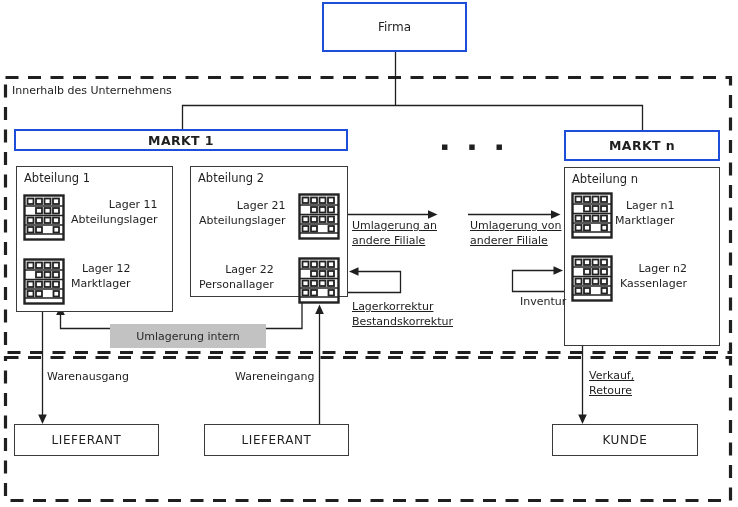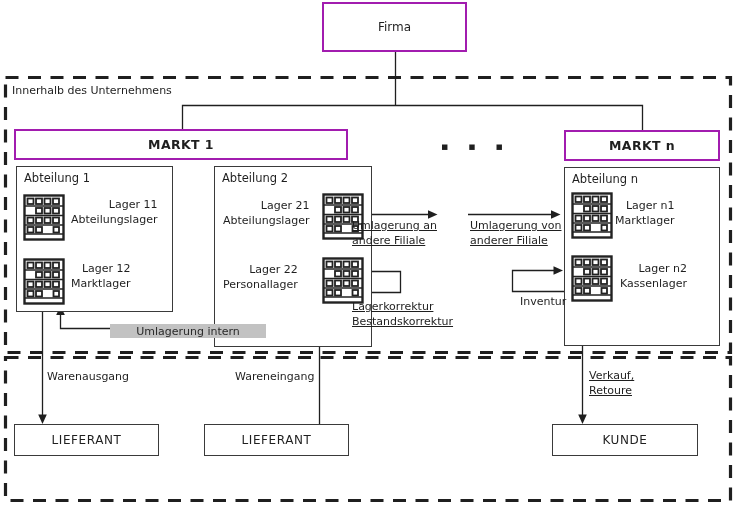--- a/index.html
+++ b/index.html
@@ -3,21 +3,21 @@
 <meta charset="utf-8">
 <style>
   html,body{margin:0;padding:0;background:#fff;}
   #stage{
     position:relative;width:738px;height:507px;background:#ffffff;
     font-family:"DejaVu Sans","Liberation Sans",sans-serif;
     font-size:11px;color:#1f1f1f;overflow:hidden;
   }
   #lines{position:absolute;left:0;top:0;z-index:1;}
   .box{position:absolute;box-sizing:border-box;background:#fff;z-index:2;}
-  .node{border:2px solid #a21caf;display:flex;align-items:center;justify-content:center;}
+  .node{border:2px solid #1d4ed8;display:flex;align-items:center;justify-content:center;}
   .thin{border:1.5px solid #3a3a3a;}
   .markt{font-weight:bold;font-size:12.5px;letter-spacing:.4px;}
   .partner{font-size:12px;letter-spacing:.6px;}
   .dept{border:1.5px solid #3a3a3a;}
   .dept-title{position:absolute;left:7px;top:4px;font-size:11.5px;}
   .lager-text{position:absolute;line-height:14.5px;text-align:right;}
   .lager-text span{display:block;}
   .wh-slot{position:absolute;width:42px;height:47px;}
   .lbl{position:absolute;z-index:2;line-height:14.5px;background:transparent;}
   .lbl span{display:block;text-decoration:underline;}
@@ -61,21 +61,21 @@
       <path d="M578.2,414.5 L586.8,414.5 L582.5,424 Z"></path>
     </g>
   </svg>
 
   <div class="lbl" style="left:12px;top:84px;">Innerhalb des Unternehmens</div>
 
   <div class="box node" style="left:322px;top:2px;width:145px;height:50px;font-size:12px;">
     <span>Firma</span>
   </div>
 
-  <div class="box node markt" style="left:14px;top:129px;width:334px;height:31px;">
+  <div class="box node markt" style="left:14px;top:129px;width:334px;height:22px;">
     <span>MARKT 1</span>
   </div>
 
   <div class="ellipsis" style="left:441px;top:140px;">▪ ▪ ▪</div>
 
   <div class="box node markt" style="left:564px;top:130px;width:156px;height:31px;">
     <span>MARKT n</span>
   </div>
 
   <div class="box dept" style="left:16px;top:166px;width:157px;height:146px;">
@@ -133,21 +133,21 @@
             <rect x="30.5" y="33" width="5.5" height="5.5"></rect>
     </g>
   </svg>
 </div>
     <div class="lager-text" style="left:54px;top:95px;">
       <span>Lager 12</span>
       <span>Marktlager</span>
     </div>
   </div>
 
-  <div class="box dept" style="left:190px;top:166px;width:158px;height:181px;margin-left:24px;">
+  <div class="box dept" style="left:190px;top:166px;width:158px;height:131px;">
     <div class="dept-title">Abteilung 2</div>
     <div class="lager-text" style="left:8px;top:32px;">
       <span>Lager 21</span>
       <span>Abteilungslager</span>
     </div>
     <div class="wh-slot" style="left:107px;top:26px;">
   <svg width="42" height="47" viewBox="0 0 42 47">
     <rect x="1.5" y="1.5" width="39" height="44" fill="#ffffff" stroke="#222222" stroke-width="2.4"></rect>
     <line x1="2" y1="12" x2="40" y2="12" stroke="#222222" stroke-width="1.5"></line>
     <line x1="2" y1="21.5" x2="40" y2="21.5" stroke="#222222" stroke-width="1.5"></line>
@@ -270,21 +270,21 @@
   </div>
   <div class="lbl" style="left:470px;top:219px;">
     <span>Umlagerung von</span>
     <span>anderer Filiale</span>
   </div>
   <div class="lbl" style="left:352px;top:300px;">
     <span>Lagerkorrektur</span>
     <span>Bestandskorrektur</span>
   </div>
   <div class="lbl" style="left:520px;top:295px;">Inventur</div>
-  <div class="bar" style="left:110px;top:324px;width:156px;height:14px;">Umlagerung intern</div>
+  <div class="bar" style="left:110px;top:324px;width:156px;height:24px;">Umlagerung intern</div>
   <div class="lbl" style="left:47px;top:370px;">Warenausgang</div>
   <div class="lbl" style="left:235px;top:370px;">Wareneingang</div>
   <div class="lbl" style="left:589px;top:369px;">
     <span>Verkauf,</span>
     <span>Retoure</span>
   </div>
 
   <div class="box node thin partner" style="left:14px;top:424px;width:145px;height:32px;">
     <span>LIEFERANT</span>
   </div>

